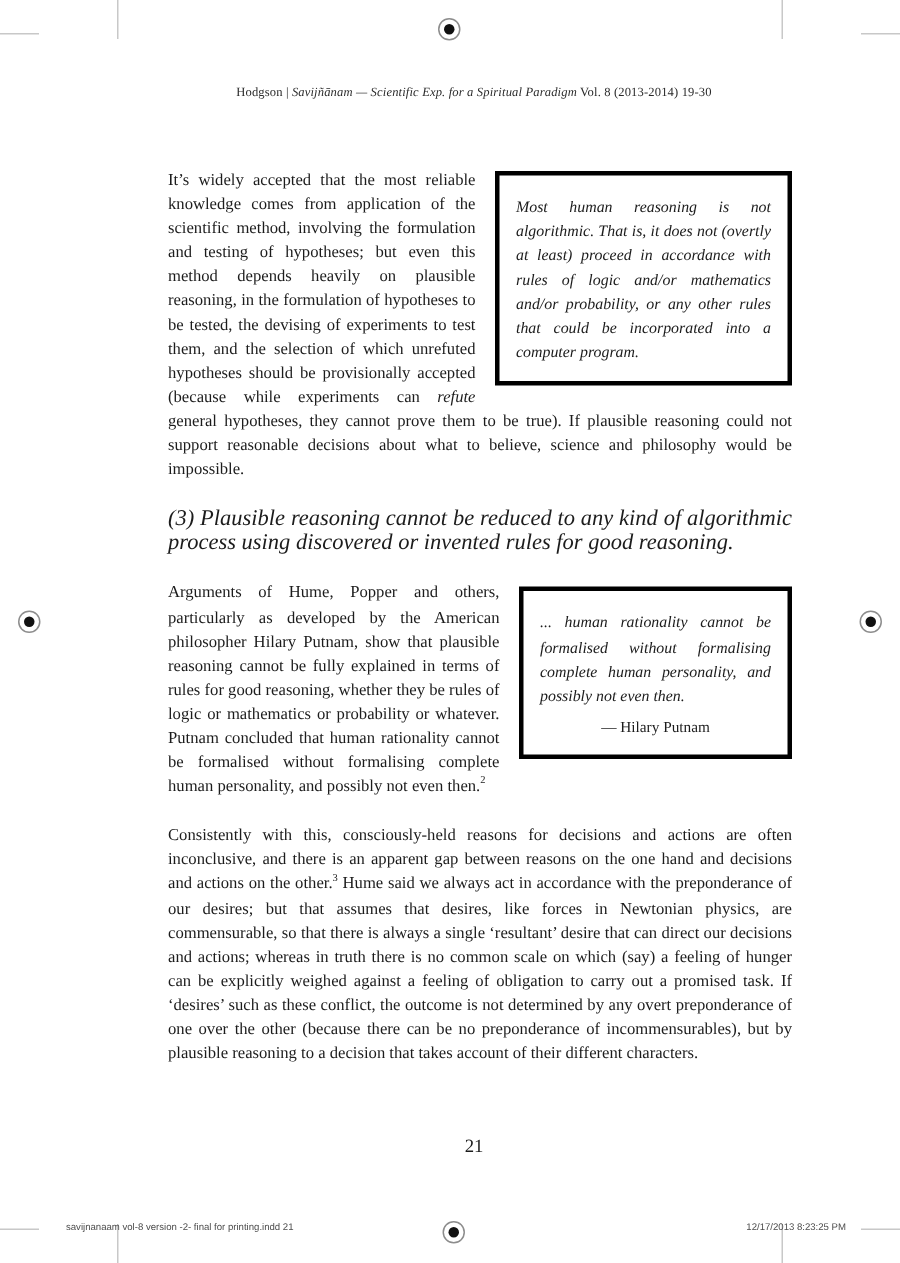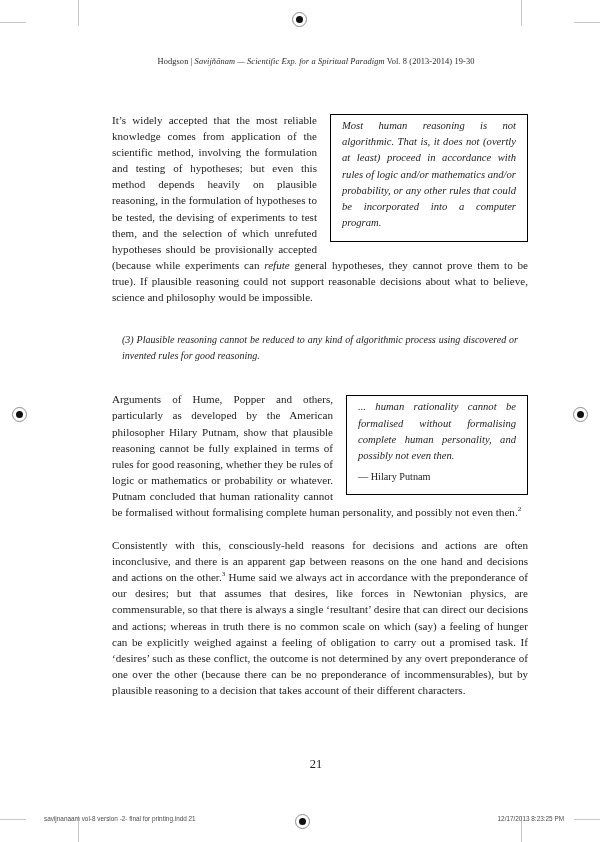--- a/index.html
+++ b/index.html
@@ -91,54 +91,54 @@
   p.body-par {
     margin: 0 0 0 0;
     font-size: 11.1px;
     line-height: 16.1px;
     text-align: justify;
     text-justify: inter-word;
     color: #1c1c1c;
   }
 
   p.italic-par {
-    margin: 10px;
-    font-size: 10px;
+    margin: 0;
+    font-size: 15px;
     line-height: 16.1px;
     font-style: italic;
     text-align: justify;
     color: #1c1c1c;
   }
   .spacer-md { height: 17px; }
 
   
   .wrap-block { overflow: hidden; }
 
   .quote-box {
     float: right;
     box-sizing: border-box;
-    border: 1px solid #000000;
-    padding: 3px 11px 10px 11px;
+    border: 3px solid #000000;
+    padding: 14px 11px 10px 11px;
     margin: 2px 0 6px 13px;
     background: #ffffff;
   }
   .quote-box .qtext {
     margin: 0;
     font-style: italic;
     font-size: 10.6px;
     line-height: 16.2px;
     text-align: justify;
     color: #1c1c1c;
   }
   .quote-box .qattrib {
     margin: 6px 0 0 0;
     font-style: normal;
     font-size: 10.2px;
     line-height: 14px;
-    text-align: left;
+    text-align: center;
     color: #1c1c1c;
   }
 
   #quote-box-1 { width: 198px; }
   #quote-box-2 { width: 182px; margin-top: 4px; }
 
   sup.fn {
     font-size: 7px;
     vertical-align: super;
     line-height: 0;

